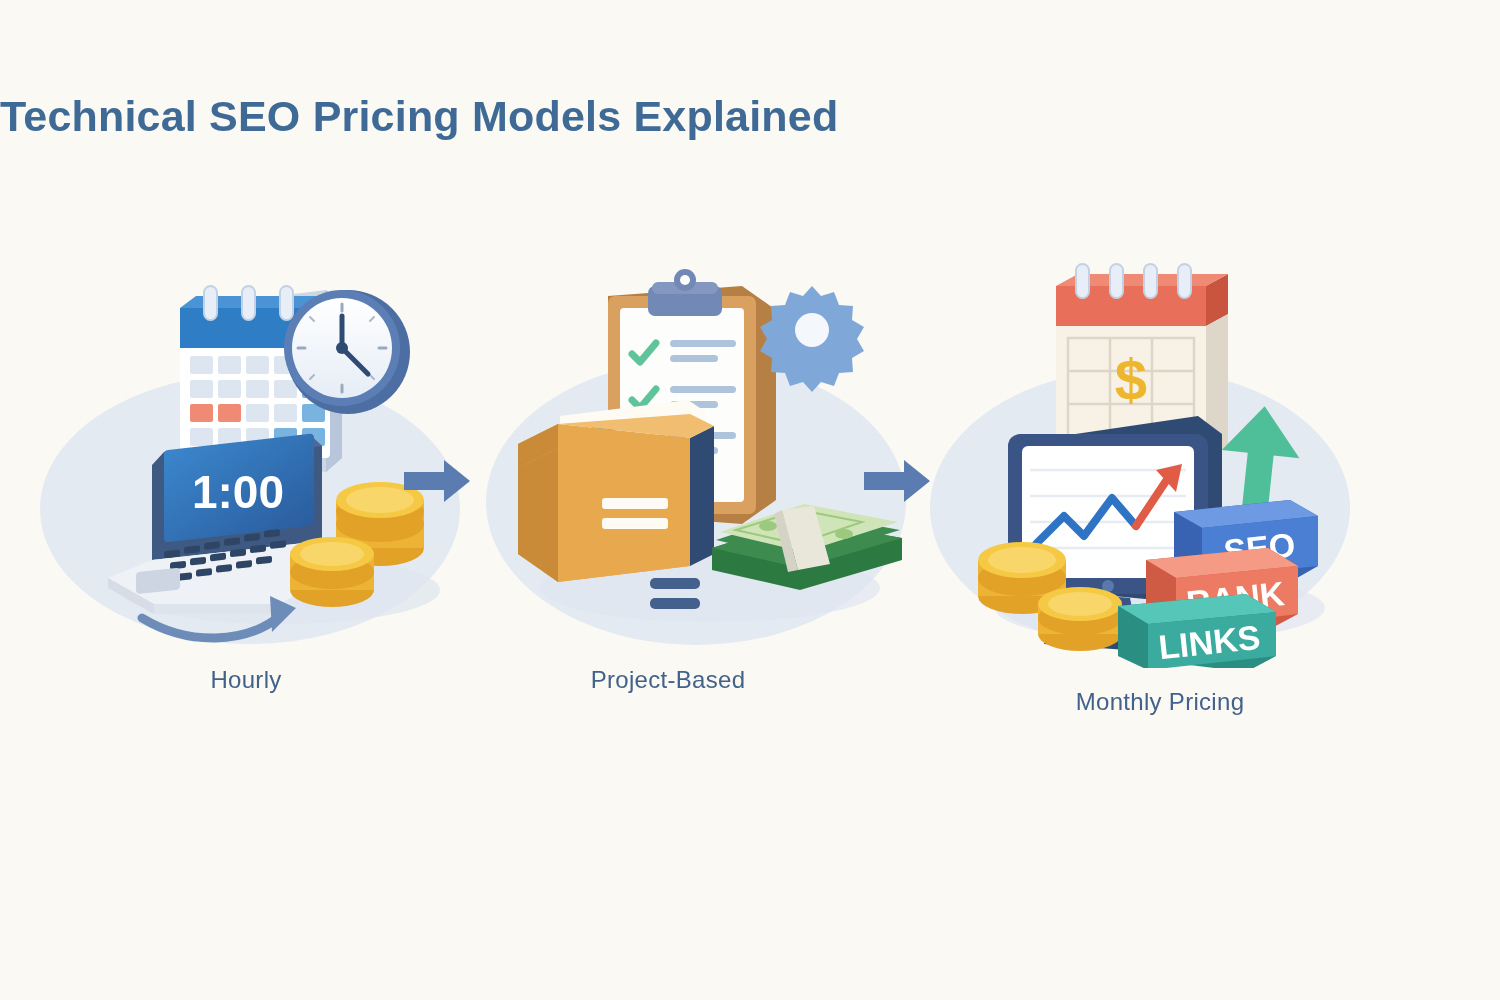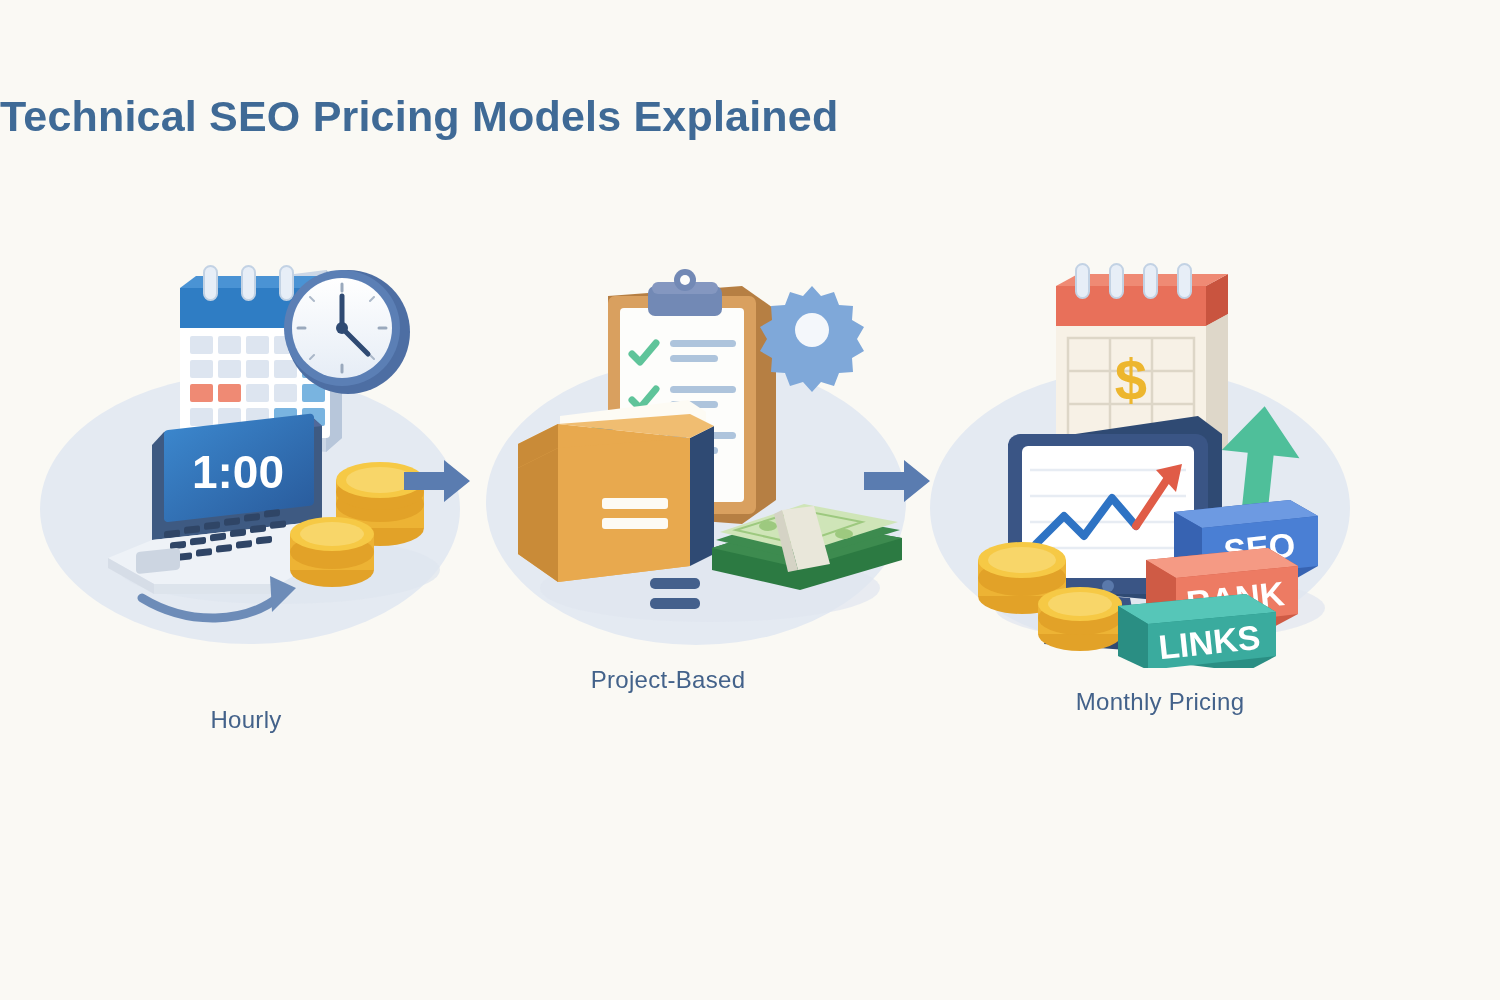--- a/index.html
+++ b/index.html
@@ -46,34 +46,34 @@
 
   
   .stage-label {
     position: absolute;
     text-align: center;
     font-size: 24px;
     font-weight: 500;
     color: #43628a;
     letter-spacing: 0.3px;
   }
-  .lbl-1 { left: 86px;  top: 666px; width: 320px; margin-top: 40px; }
+  .lbl-1 { left: 86px;  top: 666px; width: 320px; }
   .lbl-2 { left: 508px; top: 666px; width: 320px; }
   .lbl-3 { left: 1000px;top: 688px; width: 320px; }
 
   
   .connector { position: absolute; }
   .conn-1 { left: 404px; top: 458px; }
   .conn-2 { left: 864px; top: 458px; }
 
   
   .art { position: absolute; }
   .art svg { display: block; }
 
-  .grp-hourly   { left: 80px;  top: 240px; }
+  .grp-hourly   { left: 80px;  top: 260px; }
   .grp-project  { left: 500px; top: 248px; }
   .grp-retainer { left: 960px; top: 248px; }
 </style>
 </head>
 <body>
 
 <div class="canvas">
 
   <div class="title">Technical SEO Pricing Models Explained</div>
 

